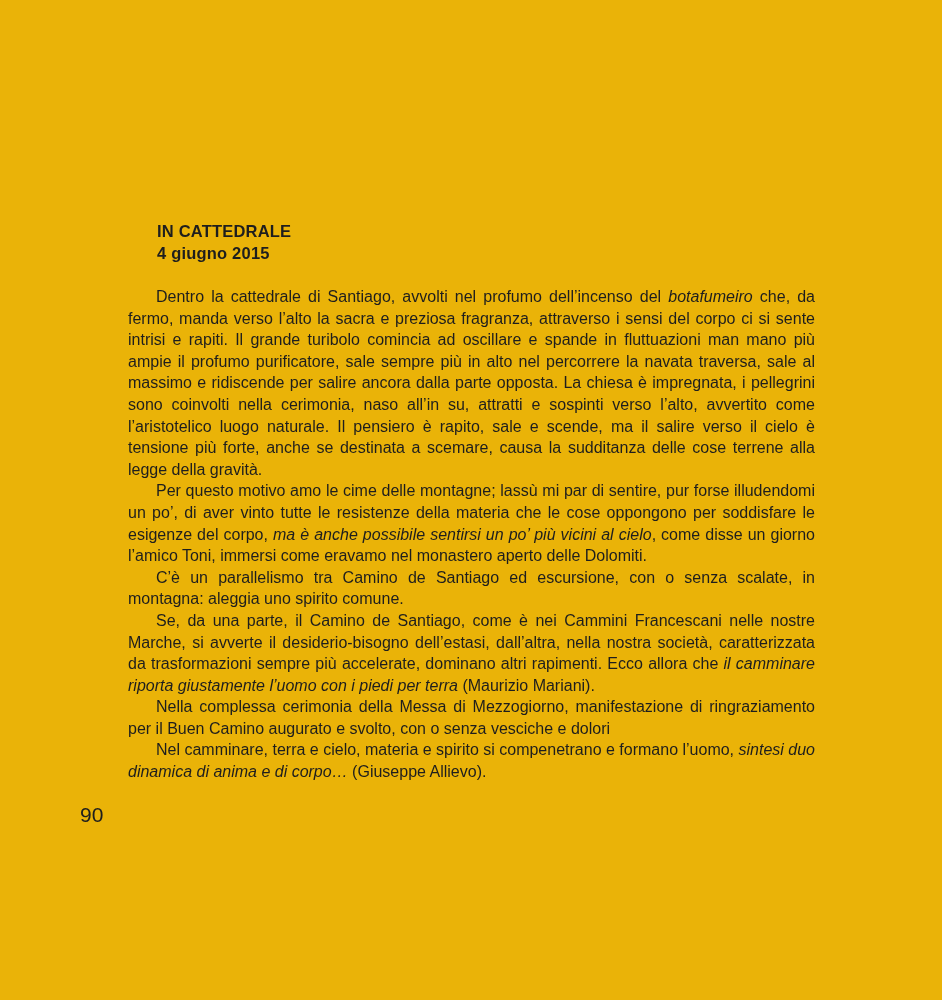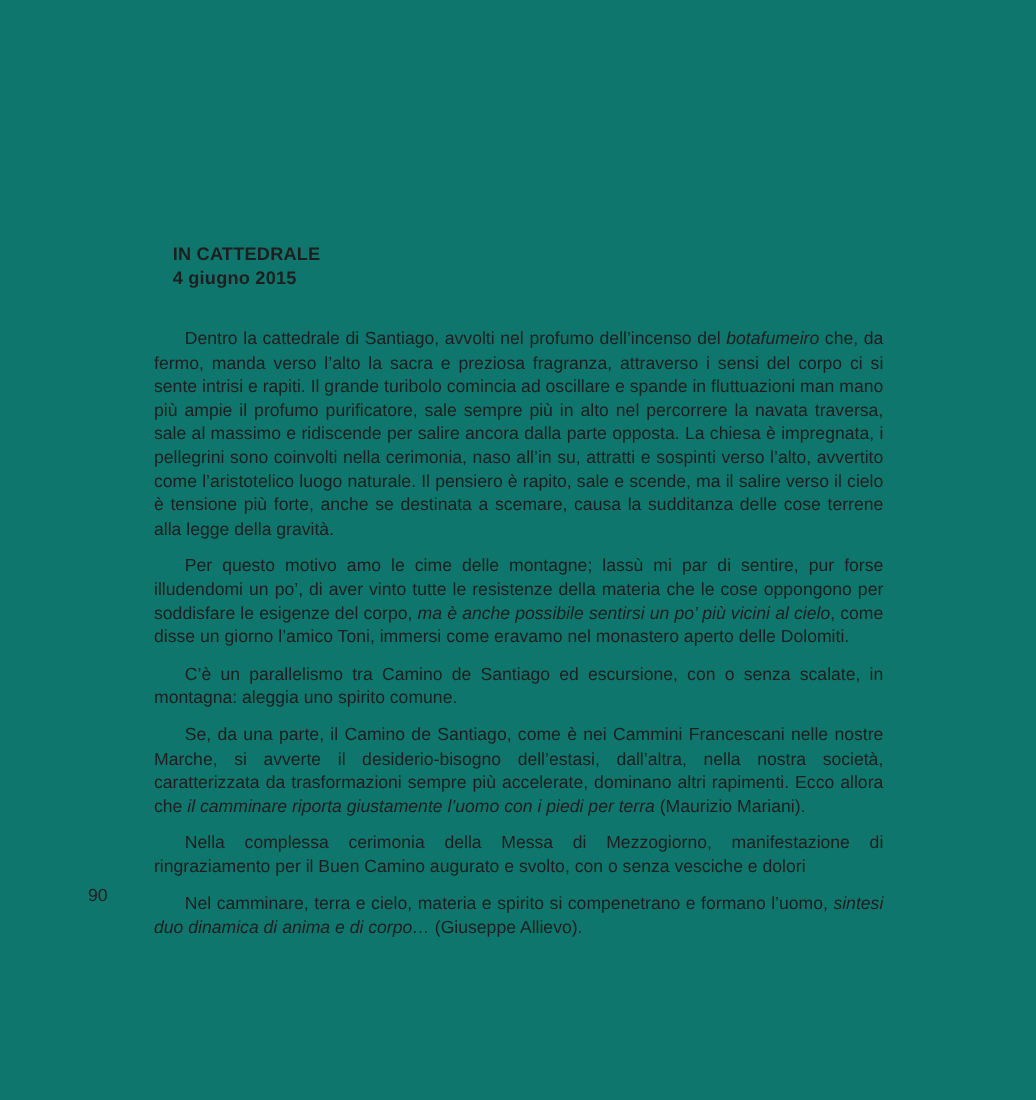--- a/index.html
+++ b/index.html
@@ -4,21 +4,21 @@
 <style>
   html, body {
     margin: 0;
     padding: 0;
     background: #ffffff;
   }
   .page {
     position: relative;
     width: 942px;
     height: 1000px;
-    background: #0f766e;
+    background: #eab308;
     overflow: hidden;
     color: #1e1e1e;
     font-family: "Liberation Sans", sans-serif;
   }
   .heading {
     position: absolute;
     left: 157px;
     top: 220px;
     font-weight: bold;
     font-size: 16.5px;
@@ -29,32 +29,32 @@
   .body-text {
     position: absolute;
     left: 128px;
     top: 286px;
     width: 687px;
     font-size: 16px;
     line-height: 21.6px;
     text-align: justify;
   }
   .body-text p {
-    margin: 12px;
+    margin: 0;
     padding: 0;
     text-indent: 28px;
   }
   .it {
     font-style: italic;
   }
   .pagenum {
     position: absolute;
     left: 80px;
     top: 804px;
-    font-size: 16px;
+    font-size: 21px;
     line-height: 21.6px;
   }
 </style>
 </head>
 <body>
 
 <div class="page">
   <div class="heading">
     <div>IN CATTEDRALE</div>
     <div>4 giugno 2015</div>

